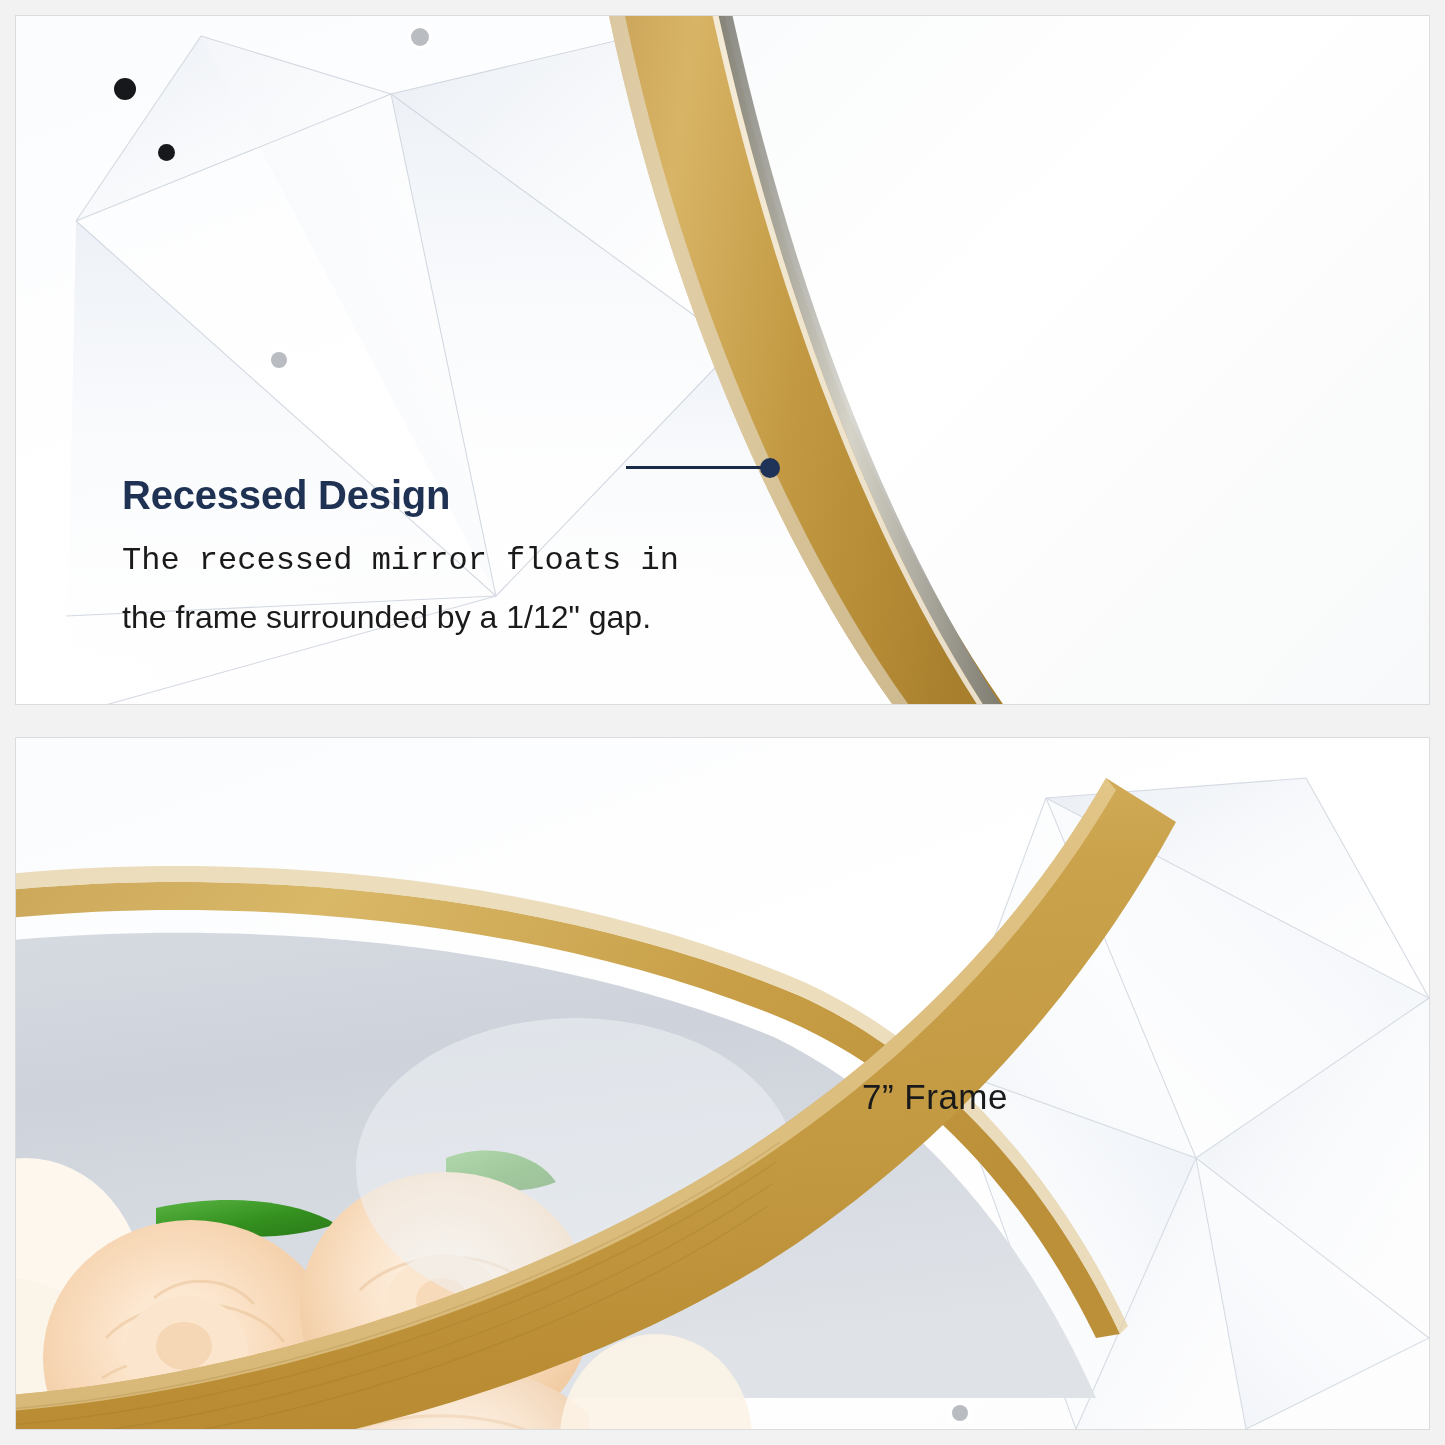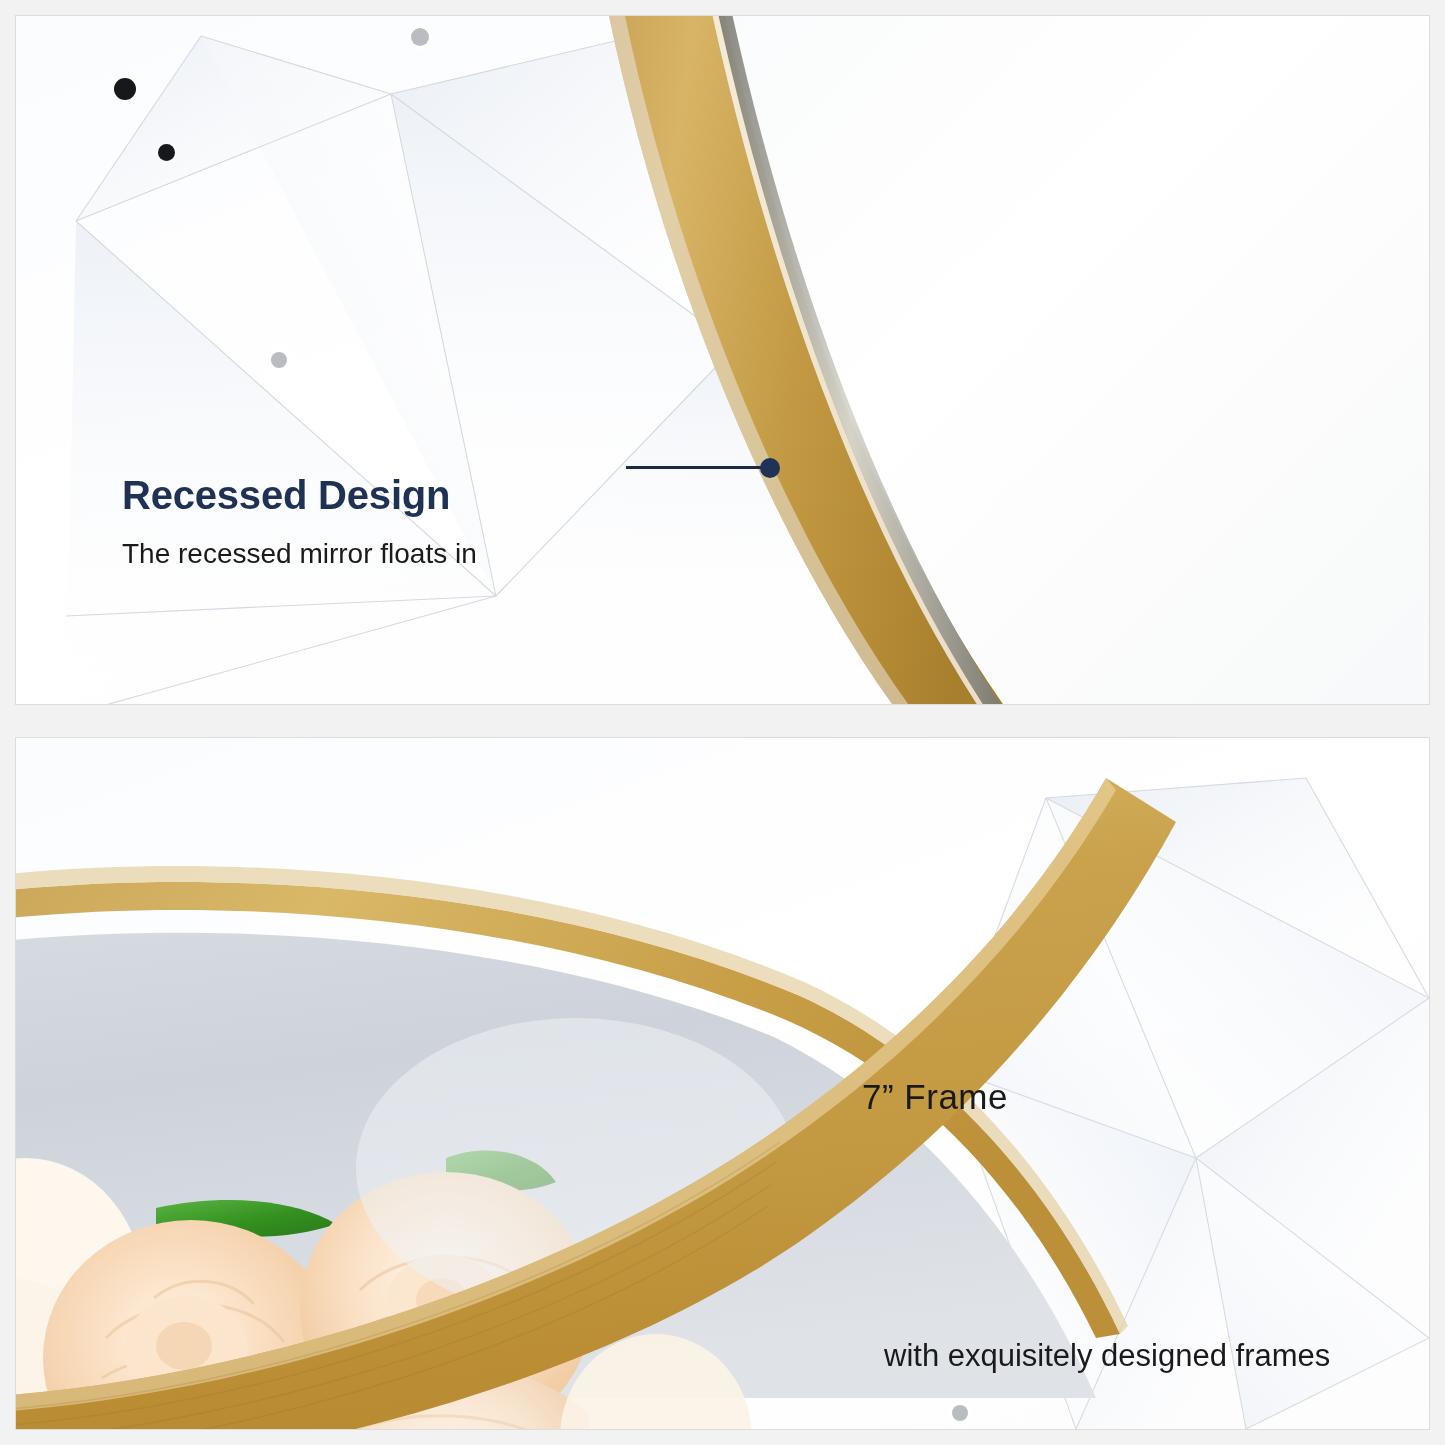--- a/index.html
+++ b/index.html
@@ -87,21 +87,22 @@
   }
 
   #recessed-title {
     left: 106px;
     top: 424px;
     font-size: 40px;
   }
   #recessed-line-1 {
     left: 106px;
     top: 494px;
-    font-size: 28px;
+    font-size: 32px;
+    font-family: Liberation Mono, monospace;
   }
   #recessed-line-2 {
     left: 106px;
     top: 551px;
     font-size: 32px;
   }
 
   
   #leader-one {
     position: absolute;
@@ -250,20 +251,21 @@
     <span class="deco-dot dark" style="left:98px; top:62px; width:22px; height:22px;"></span>
     <span class="deco-dot dark" style="left:142px; top:128px; width:17px; height:17px;"></span>
     <span class="deco-dot grey" style="left:395px; top:12px; width:18px; height:18px;"></span>
     <span class="deco-dot grey" style="left:255px; top:336px; width:16px; height:16px;"></span>
 
     <span id="leader-one"></span>
     <span id="leader-one-dot"></span>
 
     <h2 class="headline" id="recessed-title">Recessed Design</h2>
     <p class="bodyline" id="recessed-line-1">The recessed mirror floats in</p>
+    <p class="bodyline" id="recessed-line-2">the frame surrounded by a 1/12" gap.</p>
   </section>
 
   <section class="panel" id="panel-two">
 
     <div class="panel-bg"></div>
 
     <svg class="poly-layer" viewBox="0 0 1413 691" preserveAspectRatio="none">
       <defs>
         <linearGradient id="qgA" x1="0" y1="0" x2="1" y2="1">
           <stop offset="0%" stop-color="#e7ecf3" stop-opacity="0.9"></stop>
@@ -430,15 +432,14 @@
       </g>
     </svg>
 
     <span class="deco-dot grey" style="left:936px; top:667px; width:16px; height:16px;"></span>
 
   </section>
 
 
   <p class="bodyline" id="frame-label">7” Frame</p>
 
-  <p class="bodyline" id="glass-line-1">with exquisitely designed frames</p>
 
 </div>
 
 </body></html>

